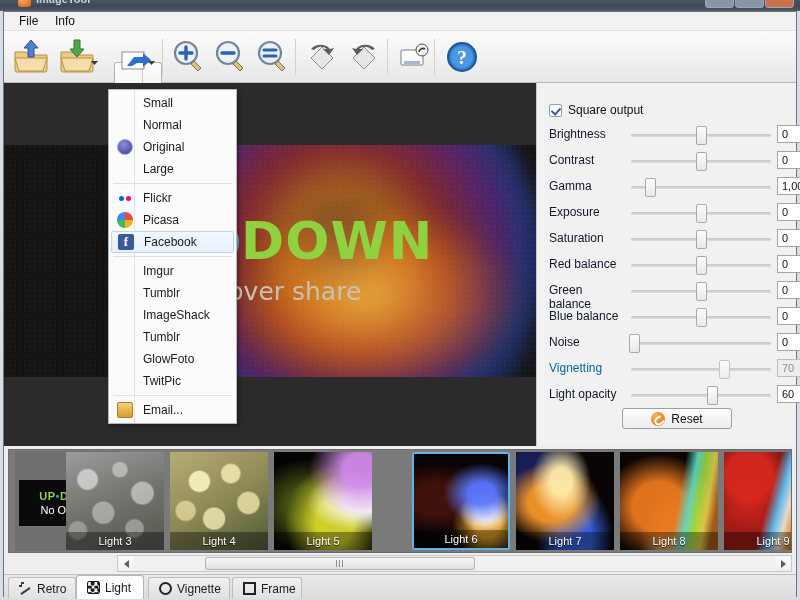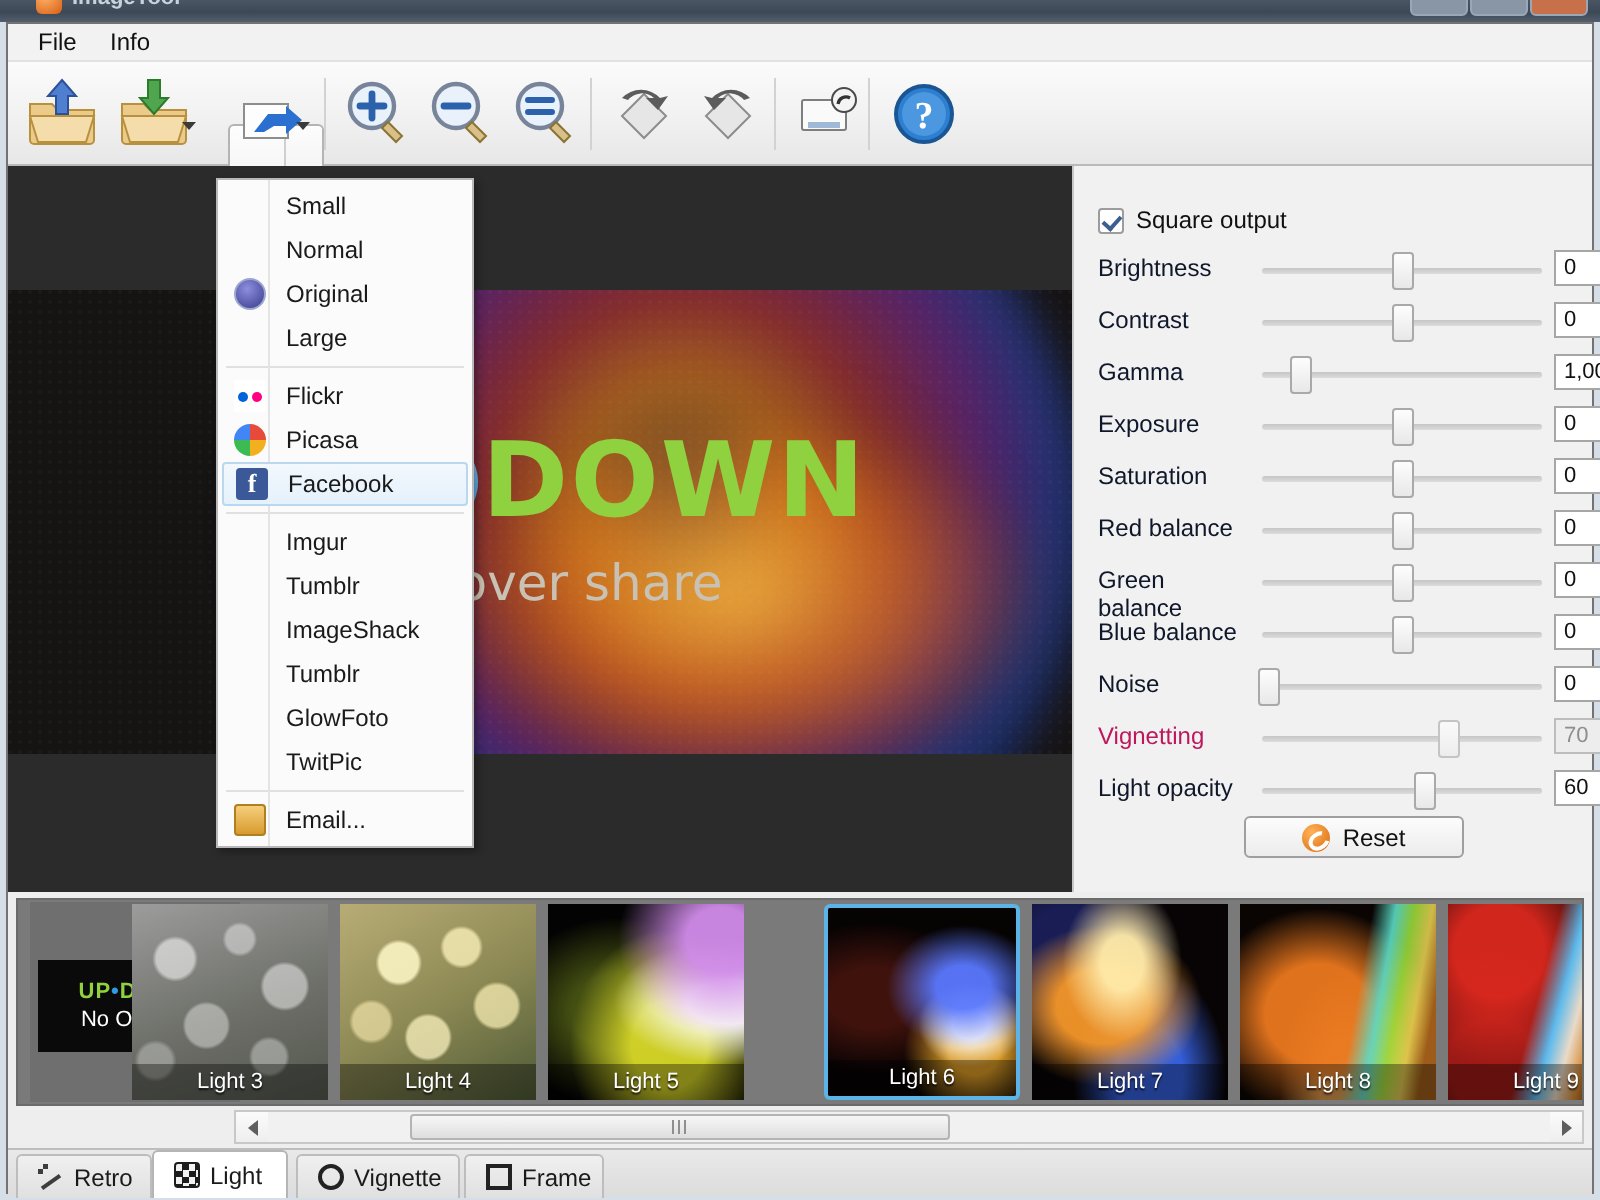--- a/index.html
+++ b/index.html
@@ -171,21 +171,21 @@
   .chkrow{position:absolute;left:12px;top:19px;height:16px;display:flex;align-items:center;gap:6px;}
   .chk{width:13px;height:13px;background:#fff;border:1px solid #9c9c9c;box-sizing:border-box;position:relative;border-radius:2px;}
   .chk:after{
     content:"";position:absolute;left:3px;top:1px;width:4px;height:7px;
     border:solid #3b5f8f;border-width:0 2px 2px 0;transform:rotate(42deg);
   }
   .chkrow span{font-size:12px;color:#111;}
 
   .srow{position:absolute;left:12px;height:21px;}
   .slabel{position:absolute;left:0;top:3px;width:78px;font-size:12px;color:#0f172a;}
-  .slabel.dis{color:#be185d;}
+  .slabel.dis{color:#0369a1;}
   .strack{position:absolute;left:82px;top:10px;width:140px;height:3px;
     background:linear-gradient(180deg,#c6c6c6,#dcdcdc);border-radius:2px;}
   .sthumb{position:absolute;top:2px;width:11px;height:19px;
     background:linear-gradient(180deg,#fdfdfd,#e8e8e8);
     border:1px solid #a9a9a9;border-radius:2px;box-sizing:border-box;}
   .sthumb.dis{background:linear-gradient(180deg,#fafafa,#ededed);border-color:#c4c4c4;}
   .sbox{position:absolute;left:228px;top:1px;width:32px;height:18px;
     background:#fff;border:1px solid #a6a6a6;box-sizing:border-box;
     font-size:11px;line-height:16px;padding-left:4px;color:#111;}
   .sbox.dis{background:#ededed;color:#8e8e8e;border-color:#bdbdbd;}

